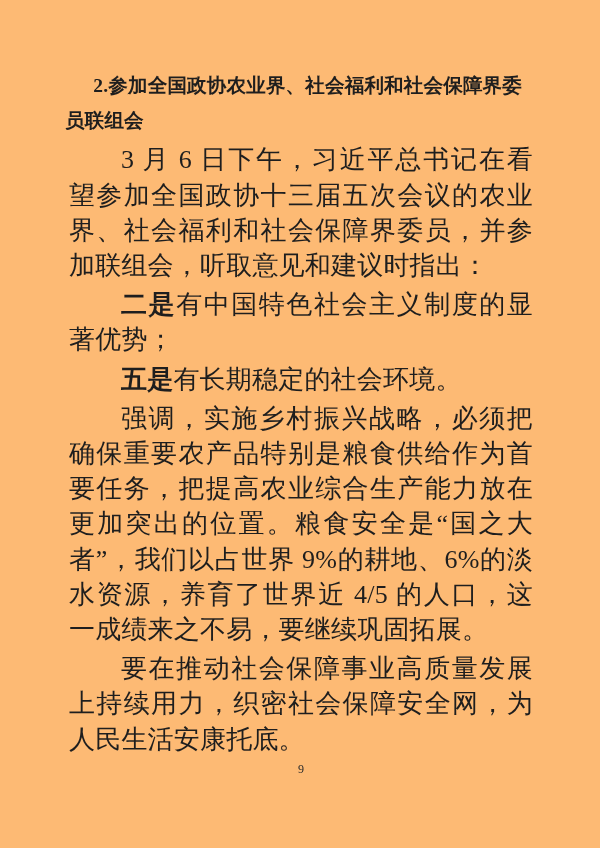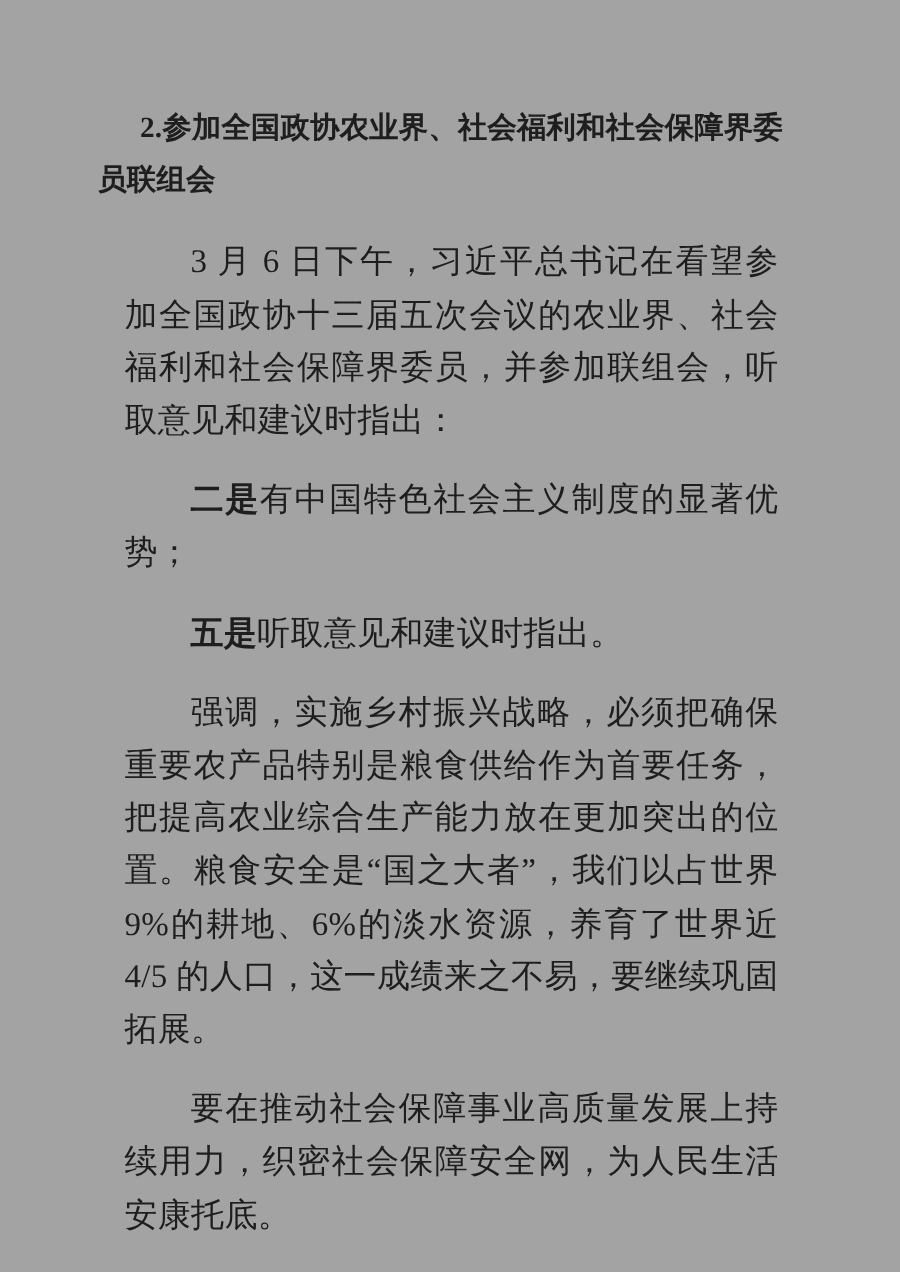--- a/index.html
+++ b/index.html
@@ -11,30 +11,30 @@
     width: 600px;
     height: 848px;
     overflow: hidden;
     font-family: "Liberation Serif", "DejaVu Serif", serif;
   }
   .page {
     box-sizing: border-box;
     width: 600px;
     height: 848px;
     padding: 68px 63px 0 65px;
-    background: #a3a3a3;
+    background: #fdba74;
     color: #1e1e1e;
     position: relative;
   }
   .doc-body {
     width: 472px;
   }
   p.doc-line {
-    margin: 18px;
-    font-size: 22px;
+    margin: 4px;
+    font-size: 26px;
     line-height: 35.2px;
     text-align: justify;
     text-justify: inter-ideograph;
     text-indent: 2em;
     letter-spacing: 0.2px;
     word-break: break-all;
   }
   p.doc-heading {
     margin: 0;
     font-size: 19.5px;
@@ -58,19 +58,19 @@
 </style>
 </head>
 <body>
 
 <div class="page">
   <div class="doc-body">
     <p class="doc-heading">2.参加全国政协农业界、社会福利和社会保障界委员联组会</p>
     <div id="paragraphs">
         <p class="doc-line"><span>3 月 6 日下午，习近平总书记在看望参加全国政协十三届五次会议的农业界、社会福利和社会保障界委员，并参加联组会，听取意见和建议时指出：</span></p>
         <p class="doc-line"><b class="lead">二是</b><span>有中国特色社会主义制度的显著优势；</span></p>
-        <p class="doc-line"><b class="lead">五是</b><span>听取意见和建议时指出。</span></p>
+        <p class="doc-line"><b class="lead">五是</b><span>有长期稳定的社会环境。</span></p>
         <p class="doc-line"><span>强调，实施乡村振兴战略，必须把确保重要农产品特别是粮食供给作为首要任务，把提高农业综合生产能力放在更加突出的位置。粮食安全是“国之大者”，我们以占世界 9%的耕地、6%的淡水资源，养育了世界近 4/5 的人口，这一成绩来之不易，要继续巩固拓展。</span></p>
         <p class="doc-line"><span>要在推动社会保障事业高质量发展上持续用力，织密社会保障安全网，为人民生活安康托底。</span></p>
       </div>
   </div>
   <div class="page-number">9</div>
 </div>
 
 </body></html>

